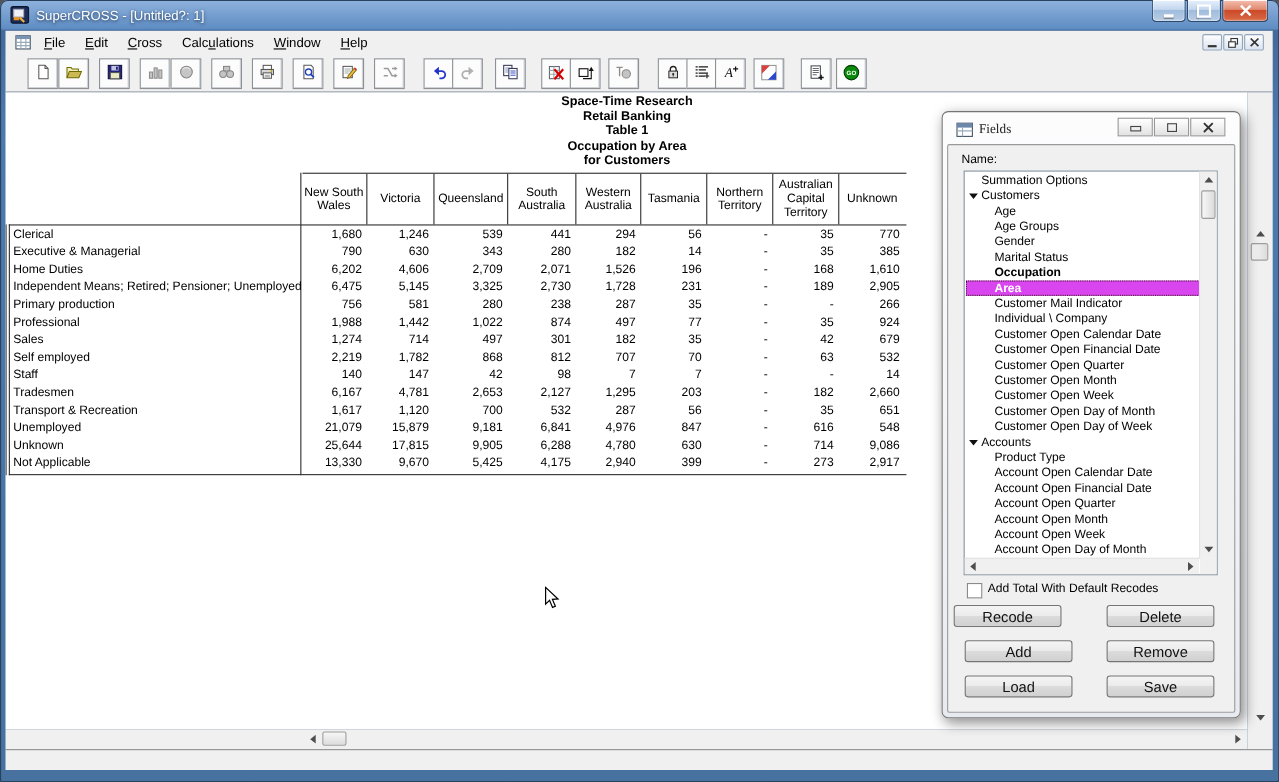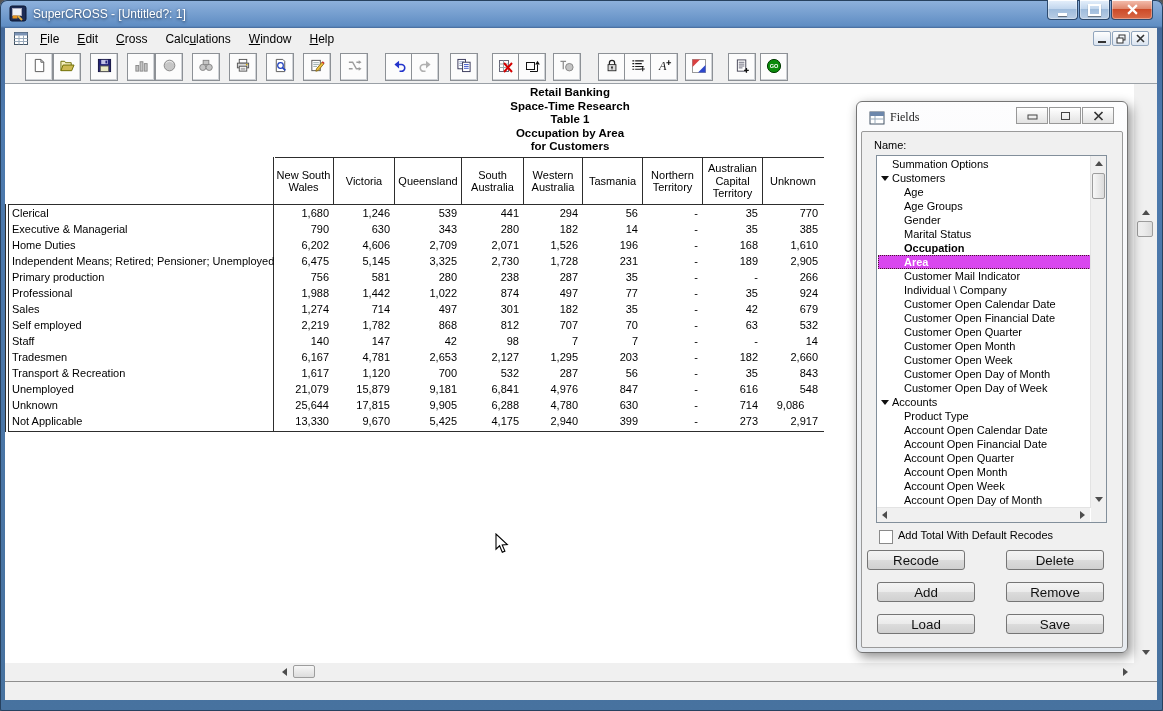--- a/index.html
+++ b/index.html
@@ -289,22 +289,22 @@
       <button class="tbtn" style="left: 755px;">
         <span><svg width="16" height="16" viewBox="0 0 16 16">
             <circle cx="8" cy="8" r="6.6" fill="#0a8a0a" stroke="#053d05"></circle>
             <text x="8" y="10.4" font-size="5.6" font-weight="bold" text-anchor="middle" fill="#fff" font-family="Liberation Sans,sans-serif">GO</text>
           </svg></span>
       </button>
     </div>
 
   <div class="content">
     <div class="rtitles" id="report-titles">
+        <div>Space-Time Research</div>
         <div>Retail Banking</div>
-        <div>Space-Time Research</div>
         <div>Table 1</div>
         <div>Occupation by Area</div>
         <div>for Customers</div>
       </div>
 
     <div class="hline" style="left:270px;top:73px;width:549px;"></div>
     <div class="hline" style="left:3px;top:120px;width:816px;"></div>
     <div class="hline" style="left:3px;top:347px;width:816px;"></div>
     <div class="vline" style="left:268px;top:73px;height:275px;"></div>
     <div class="vline" style="left:0px;top:120px;height:228px;"></div>
@@ -444,21 +444,21 @@
         <div class="trow" style="top: 281px;">
           <div class="lbl">Transport &amp; Recreation</div>
           <div class="num" style="width: 60px;">1,617</div>
           <div class="num" style="width: 61px;">1,120</div>
           <div class="num" style="width: 67px;">700</div>
           <div class="num" style="width: 62px;">532</div>
           <div class="num" style="width: 59px;">287</div>
           <div class="num" style="width: 60px;">56</div>
           <div class="num" style="width: 60px;">-</div>
           <div class="num" style="width: 60px;">35</div>
-          <div class="num" style="width: 60px;">843</div>
+          <div class="num" style="width: 60px;">651</div>
         </div>
         <div class="trow" style="top: 297px;">
           <div class="lbl">Unemployed</div>
           <div class="num" style="width: 60px;">21,079</div>
           <div class="num" style="width: 61px;">15,879</div>
           <div class="num" style="width: 67px;">9,181</div>
           <div class="num" style="width: 62px;">6,841</div>
           <div class="num" style="width: 59px;">4,976</div>
           <div class="num" style="width: 60px;">847</div>
           <div class="num" style="width: 60px;">-</div>
@@ -468,21 +468,21 @@
         <div class="trow" style="top: 313px;">
           <div class="lbl">Unknown</div>
           <div class="num" style="width: 60px;">25,644</div>
           <div class="num" style="width: 61px;">17,815</div>
           <div class="num" style="width: 67px;">9,905</div>
           <div class="num" style="width: 62px;">6,288</div>
           <div class="num" style="width: 59px;">4,780</div>
           <div class="num" style="width: 60px;">630</div>
           <div class="num" style="width: 60px;">-</div>
           <div class="num" style="width: 60px;">714</div>
-          <div class="num" style="width: 60px; text-align: center;">9,086</div>
+          <div class="num" style="width: 60px;">9,086</div>
         </div>
         <div class="trow" style="top: 329px;">
           <div class="lbl">Not Applicable</div>
           <div class="num" style="width: 60px;">13,330</div>
           <div class="num" style="width: 61px;">9,670</div>
           <div class="num" style="width: 67px;">5,425</div>
           <div class="num" style="width: 62px;">4,175</div>
           <div class="num" style="width: 59px;">2,940</div>
           <div class="num" style="width: 60px;">399</div>
           <div class="num" style="width: 60px;">-</div>

